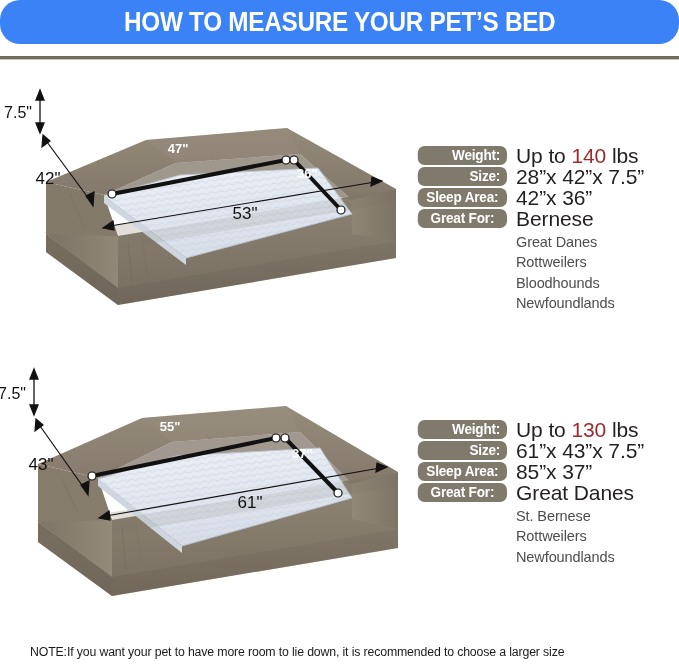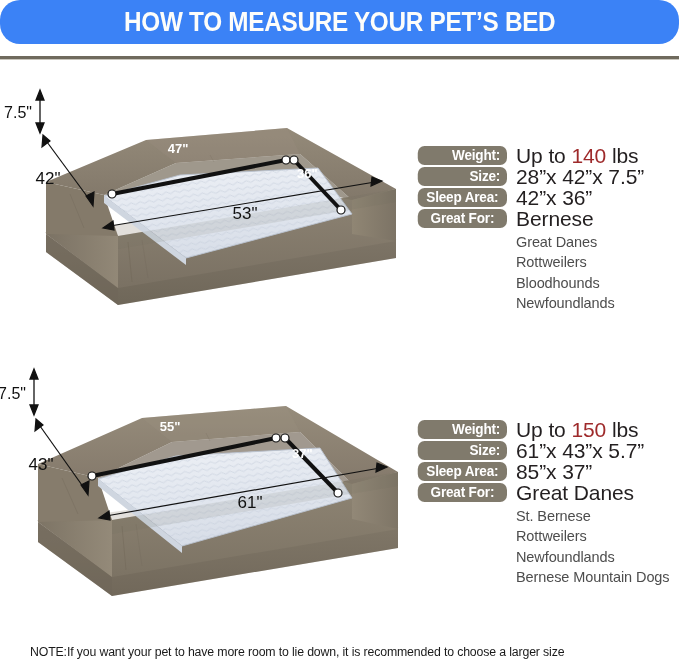--- a/index.html
+++ b/index.html
@@ -329,39 +329,38 @@
           <polygon points="99,180 109,173 110,182"></polygon>
           <polygon points="387,129 377,125 376,134"></polygon>
         </g>
         <text x="250" y="170" fill="#111" font-family="Liberation Sans, sans-serif" font-size="17" text-anchor="middle">61"</text>
       </svg>
     </div>
 
     <div class="spec-zone" id="spec-2">
       <div class="spec-row">
         <div class="pill">Weight:</div>
-        <div class="spec-val"><span>Up to</span> <span class="hl">150</span> <span>lbs</span></div>
+        <div class="spec-val"><span>Up to</span> <span class="hl">130</span> <span>lbs</span></div>
       </div>
       <div class="spec-row">
         <div class="pill">Size:</div>
-        <div class="spec-val">61”x 43”x 5.7”</div>
+        <div class="spec-val">61”x 43”x 7.5”</div>
       </div>
       <div class="spec-row">
         <div class="pill wide">Sleep Area:</div>
         <div class="spec-val">85”x 37”</div>
       </div>
       <div class="spec-row">
         <div class="pill wide">Great For:</div>
         <div class="spec-val">Great Danes</div>
       </div>
       <div class="breed-list">
         <div class="breed-item" style="visibility:hidden">&nbsp;</div>
         <div class="breed-item">St. Bernese</div>
         <div class="breed-item">Rottweilers</div>
         <div class="breed-item">Newfoundlands</div>
-        <div class="breed-item">Bernese Mountain Dogs</div>
       </div>
     </div>
   </div>
 
   <div class="footer-note">NOTE:If you want your pet to have more room to lie down, it is recommended to choose a larger size</div>
 
 </div>
 
 </body></html>

